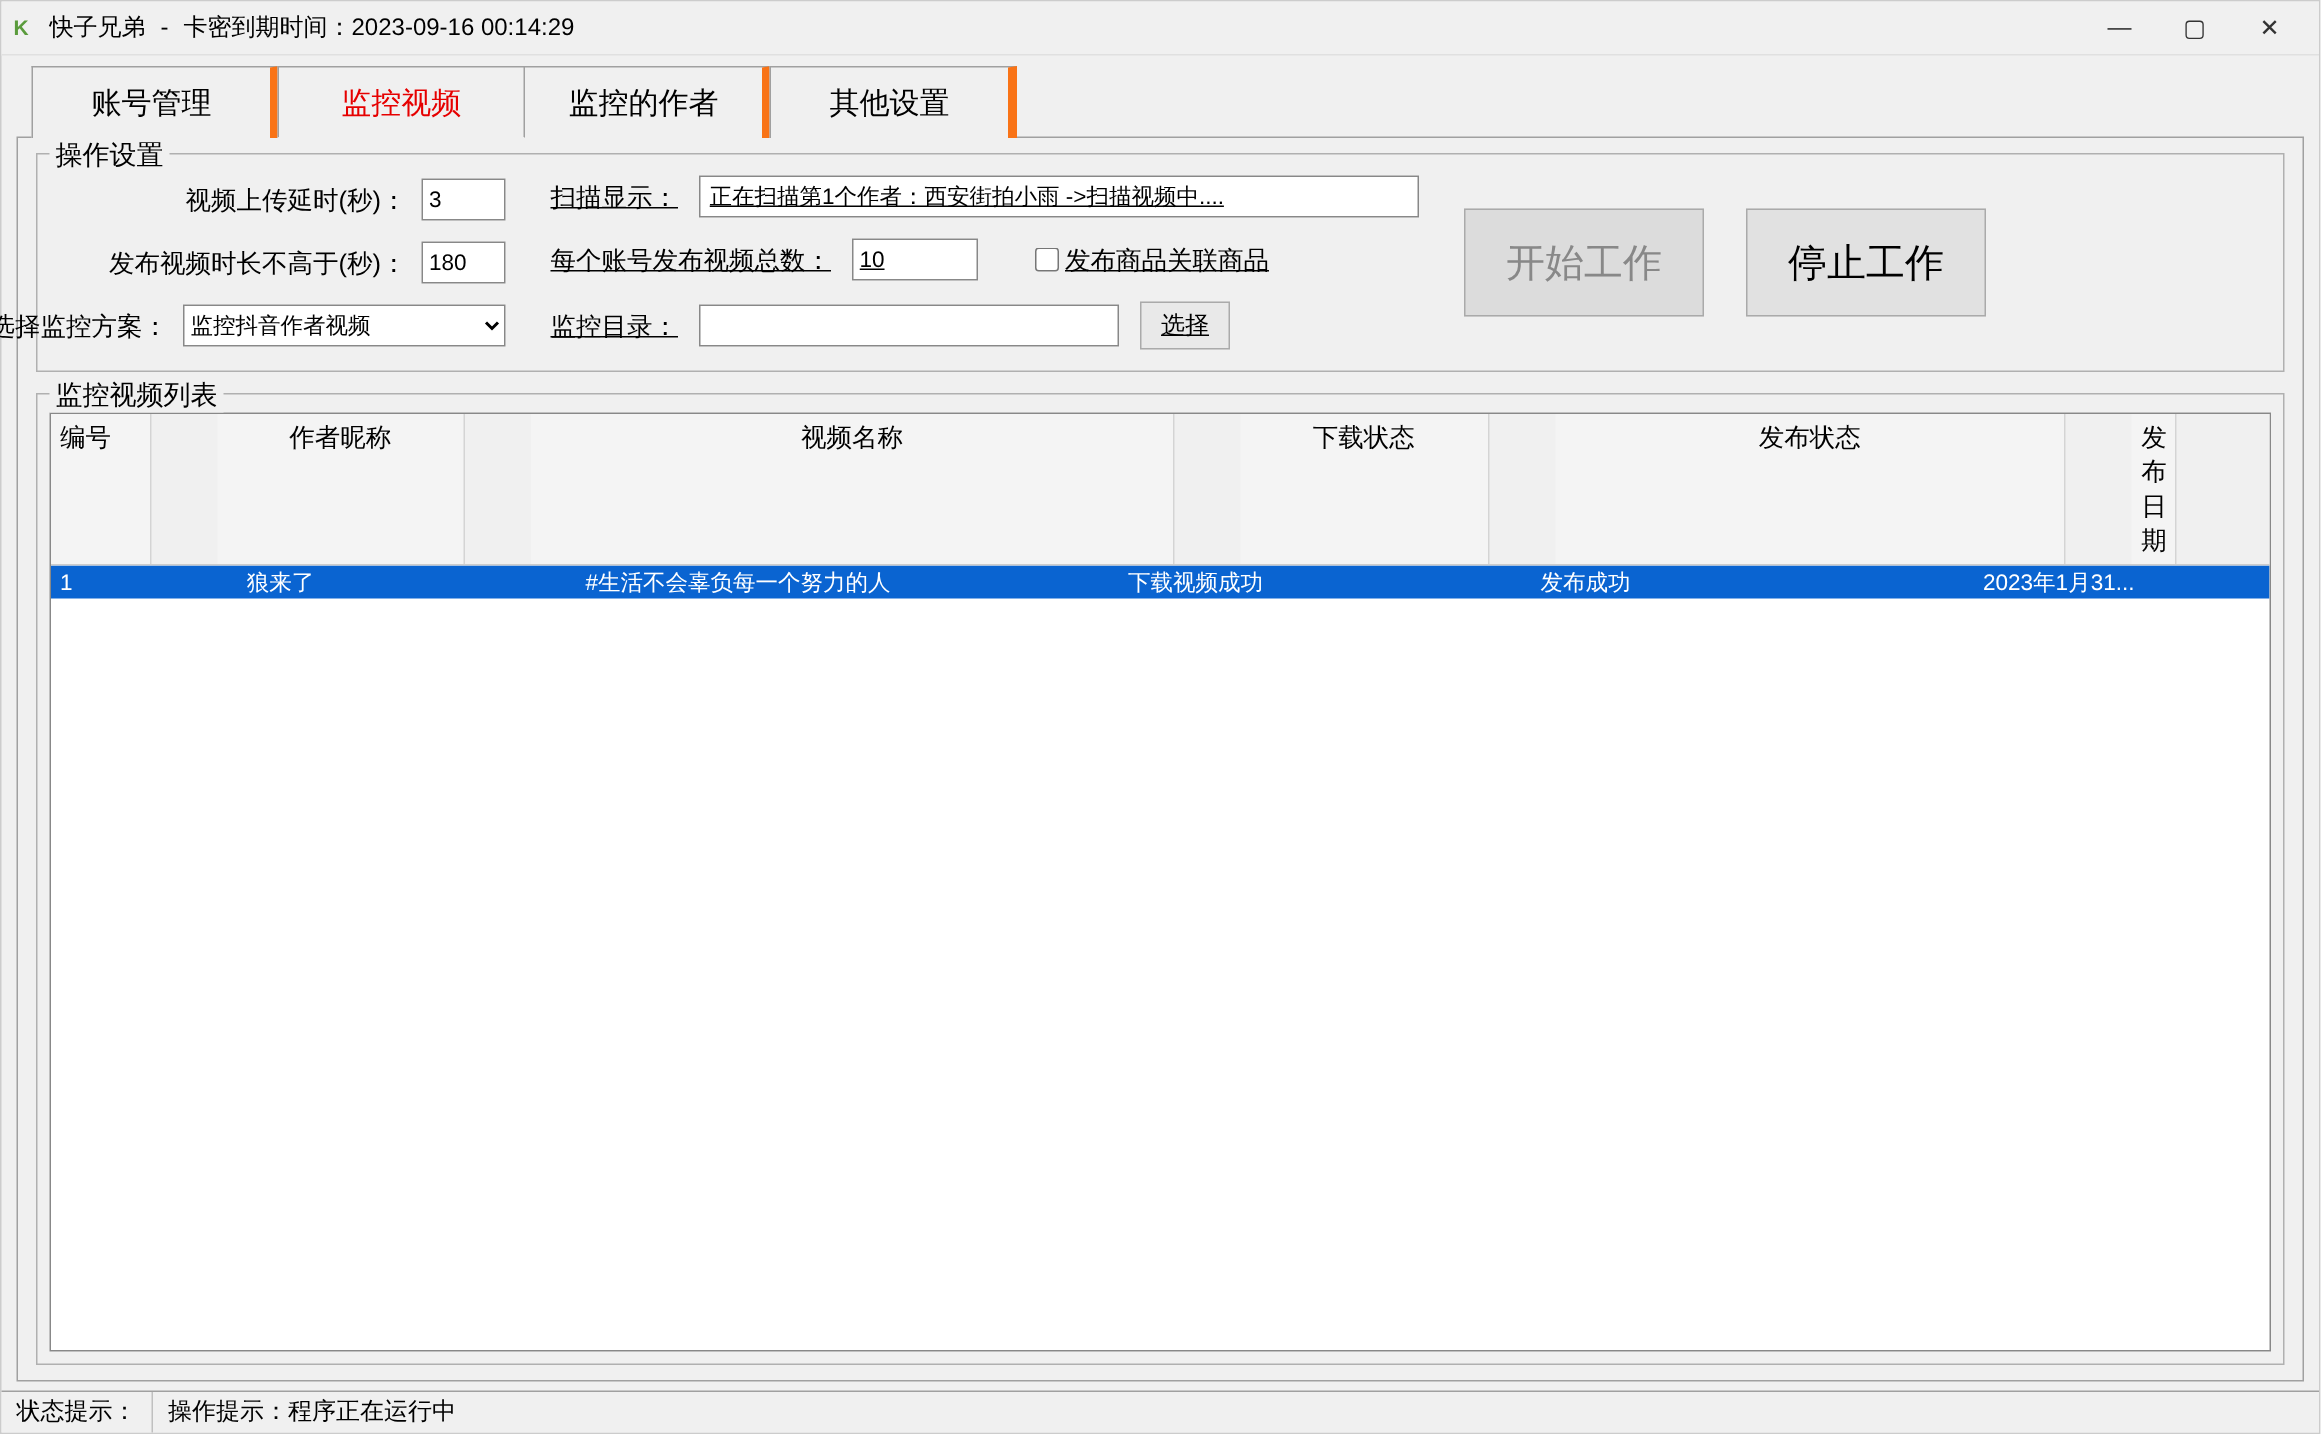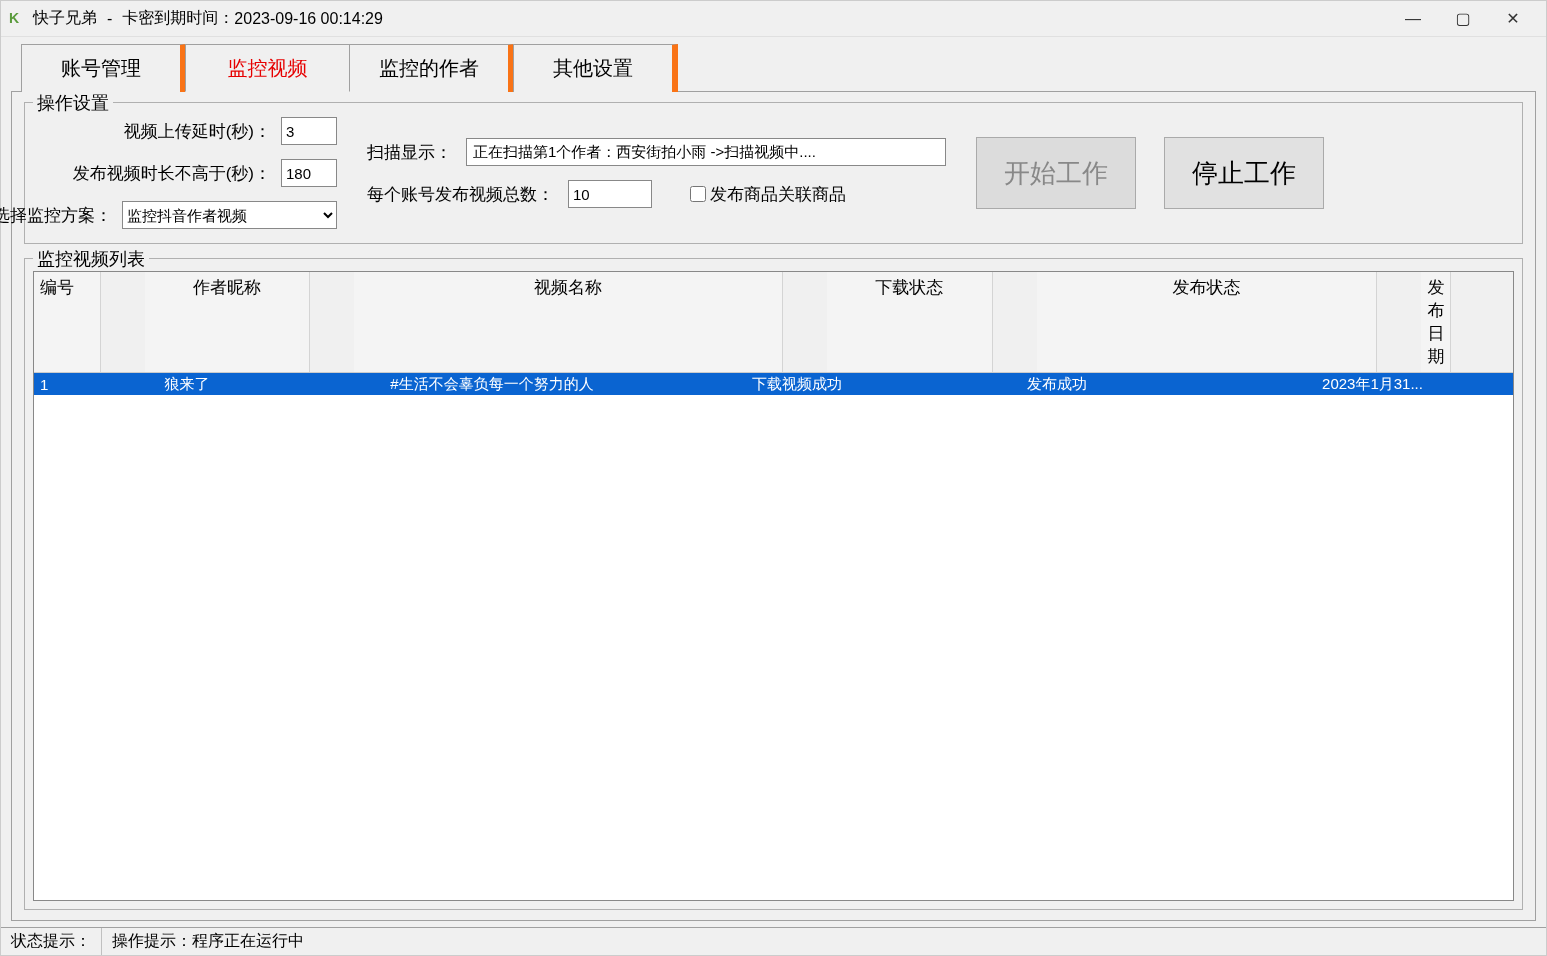--- a/index.html
+++ b/index.html
@@ -60,21 +60,21 @@
   .col-date { width:140px; flex:1; }
   
   .lv-scrollspace { width:18px; background:#f0f0f0;}
   
   .statusbar { height: 28px; border-top:1px solid #a0a0a0; display:flex; align-items:center; font-size:16px; background:#f0f0f0; margin-top:2px;}
   .status-seg { padding: 0 10px; border-right:1px solid #c0c0c0; height:100%; display:flex; align-items:center;}
   
   
   .settings-wrap { display:flex; gap: 30px; align-items:center;}
   .settings-col1 { display:flex; flex-direction:column; gap:14px; width: 300px; align-items:flex-end; }
-  .settings-col2 { display:flex; flex-direction:column; gap:14px; }
+  .settings-col2 { display:flex; flex-direction:column; gap:14px;text-decoration:underline; }
   .settings-col3 { flex:1; display:flex; justify-content:flex-start; }
   .frow { display:flex; align-items:center; gap:10px; }
   .frow .label { min-width: 210px; }
   .settings-col2 .label { min-width: 170px; text-align:right;}
   .frow2 { display:flex; align-items:center; gap:14px;}
 </style>
 </head>
 <body>
 
 <div class="window">
@@ -127,20 +127,25 @@
               <input type="text" class="wide scan-display" value="正在扫描第1个作者：西安街拍小雨 -&gt;扫描视频中...." style="">
             </div>
             <div class="frow2">
               <span class="label">每个账号发布视频总数：</span>
               <input type="text" class="medium" value="10" style="">
               <label class="checkbox" style="margin-left:24px;">
                 <input type="checkbox" style="">
                 <span>发布商品关联商品</span>
               </label>
             </div>
+            <div class="frow2">
+              <span class="label" style="min-width:80px;">监控目录：</span>
+              <input type="text" class="wide dir-input" value="" style="">
+              <button class="btn-select">选择</button>
+            </div>
           </div>
 
           <div class="settings-col3">
             <div class="big-buttons">
               <div class="big-btn disabled">开始工作</div>
               <div class="big-btn">停止工作</div>
             </div>
           </div>
         </div>
       </div>

